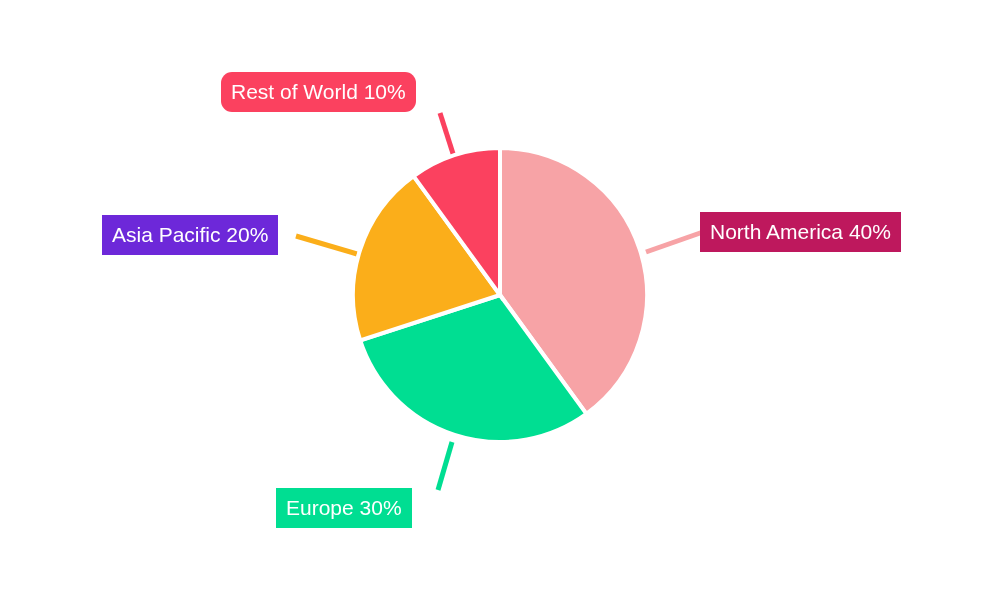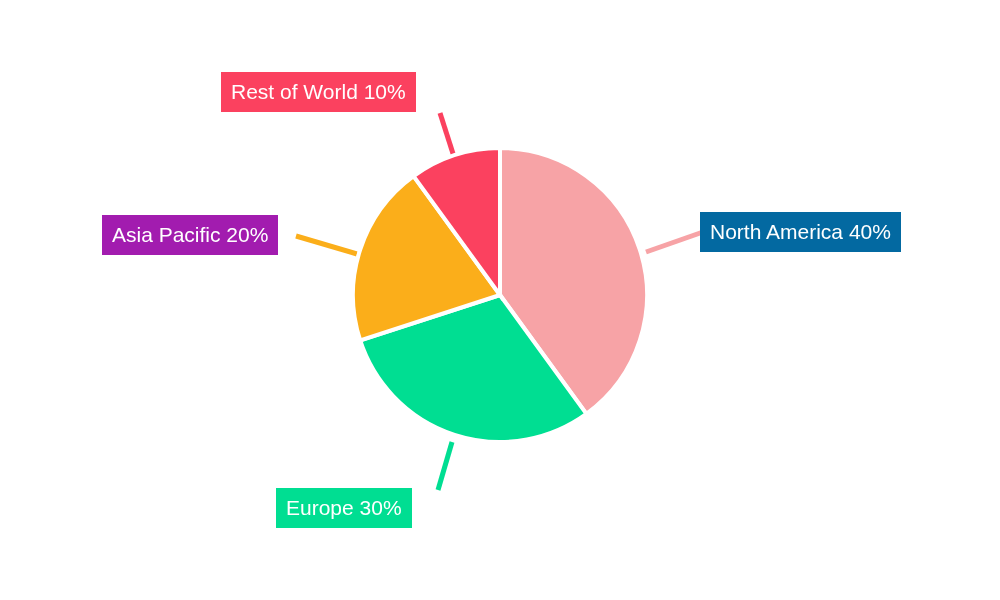--- a/index.html
+++ b/index.html
@@ -44,20 +44,21 @@
     left: 276px;
     top: 488px;
   }
   #label-asia-pacific {
     left: 102px;
     top: 215px;
   }
   #label-rest-of-world {
     left: 221px;
     top: 72px;
+    border-radius: 11px;
   }
 </style>
 </head>
 <body>
 
 <div id="chart-root">
 
   <svg id="pie-svg" viewBox="0 0 1000 600">
 
     <line x1="646" y1="252" x2="703" y2="232" stroke="#F7A3A6" stroke-width="5"></line>
@@ -70,21 +71,21 @@
       <path d="M 500 295 L 500.00 148.00 A 147 147 0 0 1 586.40 413.93 Z" fill="#F7A3A6" stroke="#FFFFFF" stroke-width="4"></path>
 
       <path d="M 500 295 L 586.40 413.93 A 147 147 0 0 1 360.19 340.43 Z" fill="#00DE92" stroke="#FFFFFF" stroke-width="4"></path>
 
       <path d="M 500 295 L 360.19 340.43 A 147 147 0 0 1 413.60 176.07 Z" fill="#FBAE1A" stroke="#FFFFFF" stroke-width="4"></path>
 
       <path d="M 500 295 L 413.60 176.07 A 147 147 0 0 1 500.00 148.00 Z" fill="#FB415F" stroke="#FFFFFF" stroke-width="4"></path>
     </g>
   </svg>
 
-  <div class="slice-label" id="label-north-america" style="background:#0369a1;">North America 40%</div>
+  <div class="slice-label" id="label-north-america" style="background:#be185d;">North America 40%</div>
 
   <div class="slice-label" id="label-europe" style="background:#00DE92;">Europe 30%</div>
 
-  <div class="slice-label" id="label-asia-pacific" style="background:#a21caf;">Asia Pacific 20%</div>
+  <div class="slice-label" id="label-asia-pacific" style="background:#6d28d9;">Asia Pacific 20%</div>
 
   <div class="slice-label" id="label-rest-of-world" style="background:#FB415F;">Rest of World 10%</div>
 
 </div>
 
 </body></html>

